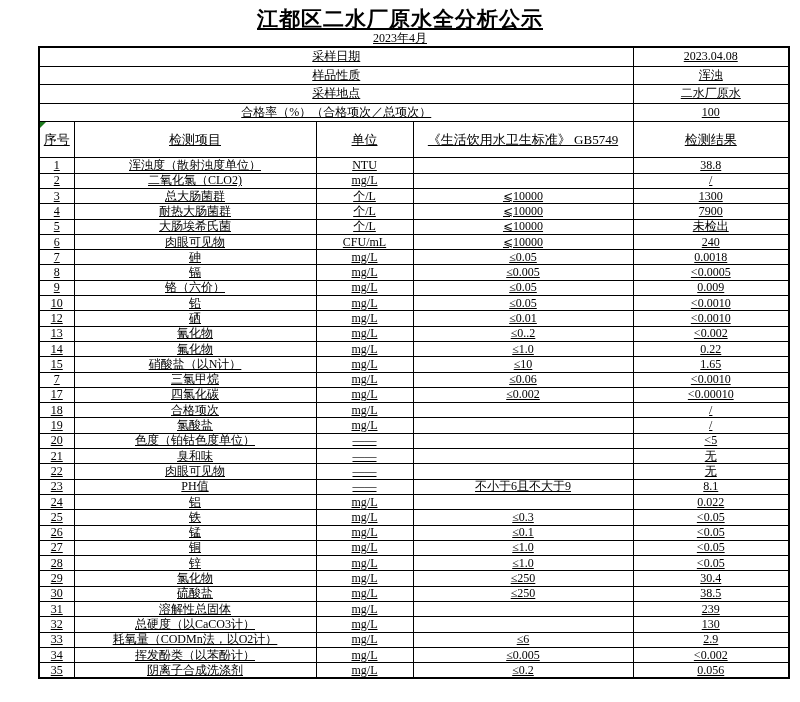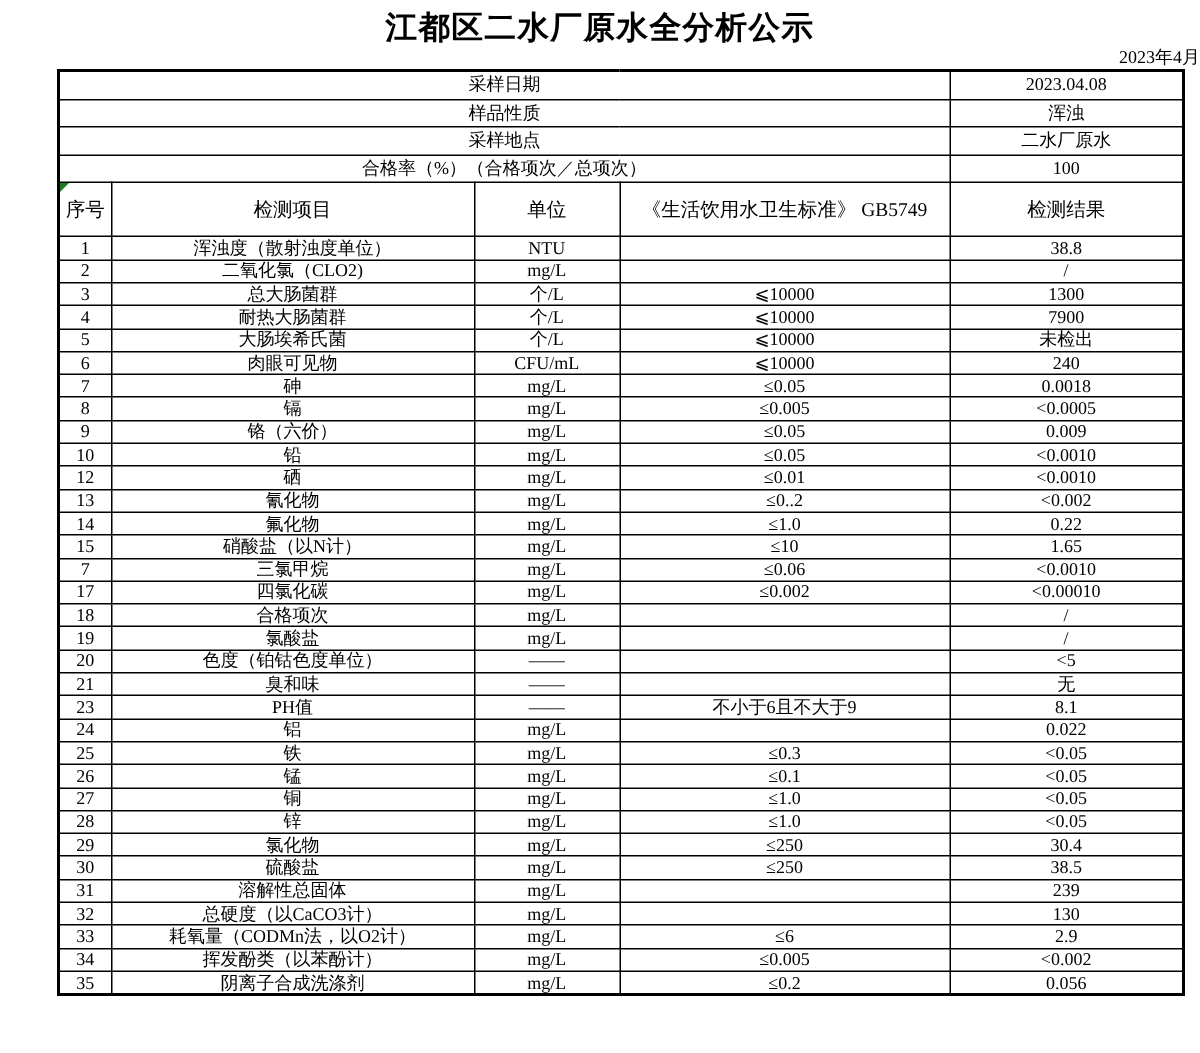--- a/index.html
+++ b/index.html
@@ -8,32 +8,33 @@
     background: #ffffff;
     color: #000000;
     font-family: "Liberation Serif", "DejaVu Serif", serif;
   }
   .page {
     position: relative;
     width: 800px;
     height: 702px;
     background: #ffffff;
     overflow: hidden;
+    text-decoration: underline;
   }
   .title {
     text-align: center;
     font-family: "Liberation Sans", "DejaVu Sans", sans-serif;
     font-weight: bold;
     font-size: 21px;
     line-height: 24px;
     padding-top: 7px;
     letter-spacing: 1px;
   }
   .subtitle {
-    text-align: right;
+    text-align: center;
     font-size: 12px;
     line-height: 14px;
     margin-top: 0px;
     margin-bottom: 1px;
   }
   table.report {
     border-collapse: collapse;
     table-layout: fixed;
     width: 750px;
     margin-left: 38px;
@@ -267,20 +268,27 @@
       <td class="cell-result">&lt;5</td>
     </tr>
         <tr>
       <td class="cell-seq">21</td>
       <td class="cell-item">臭和味</td>
       <td class="cell-unit">——</td>
       <td class="cell-standard"></td>
       <td class="cell-result">无</td>
     </tr>
         <tr>
+      <td class="cell-seq">22</td>
+      <td class="cell-item">肉眼可见物</td>
+      <td class="cell-unit">——</td>
+      <td class="cell-standard"></td>
+      <td class="cell-result">无</td>
+    </tr>
+        <tr>
       <td class="cell-seq">23</td>
       <td class="cell-item">PH值</td>
       <td class="cell-unit">——</td>
       <td class="cell-standard">不小于6且不大于9</td>
       <td class="cell-result">8.1</td>
     </tr>
         <tr>
       <td class="cell-seq">24</td>
       <td class="cell-item">铝</td>
       <td class="cell-unit">mg/L</td>

